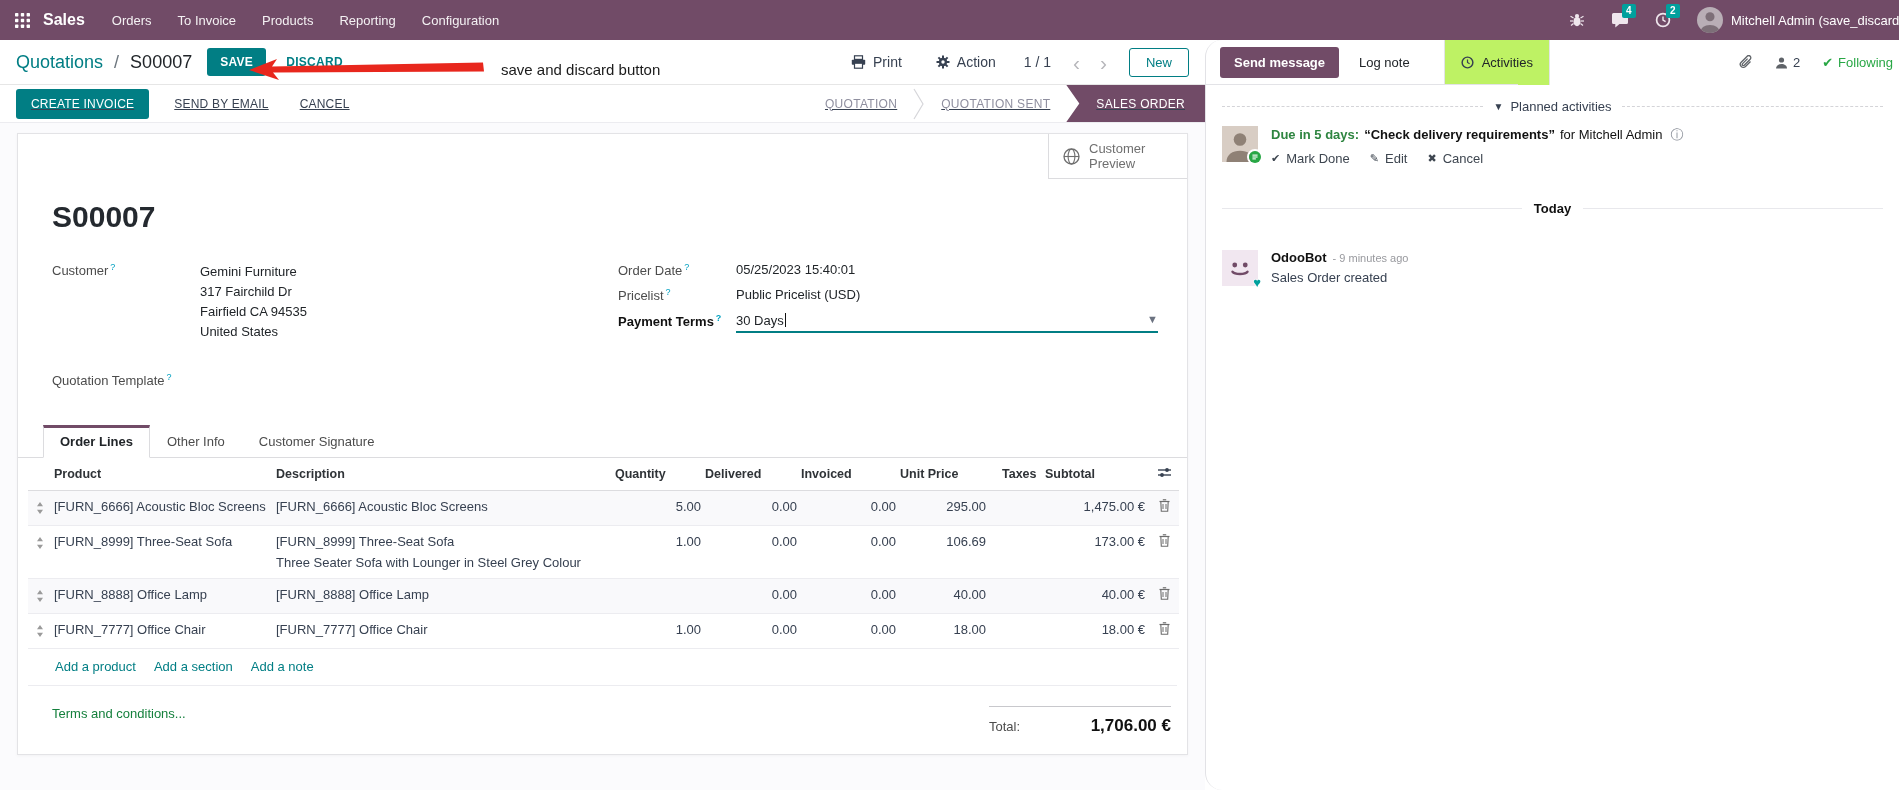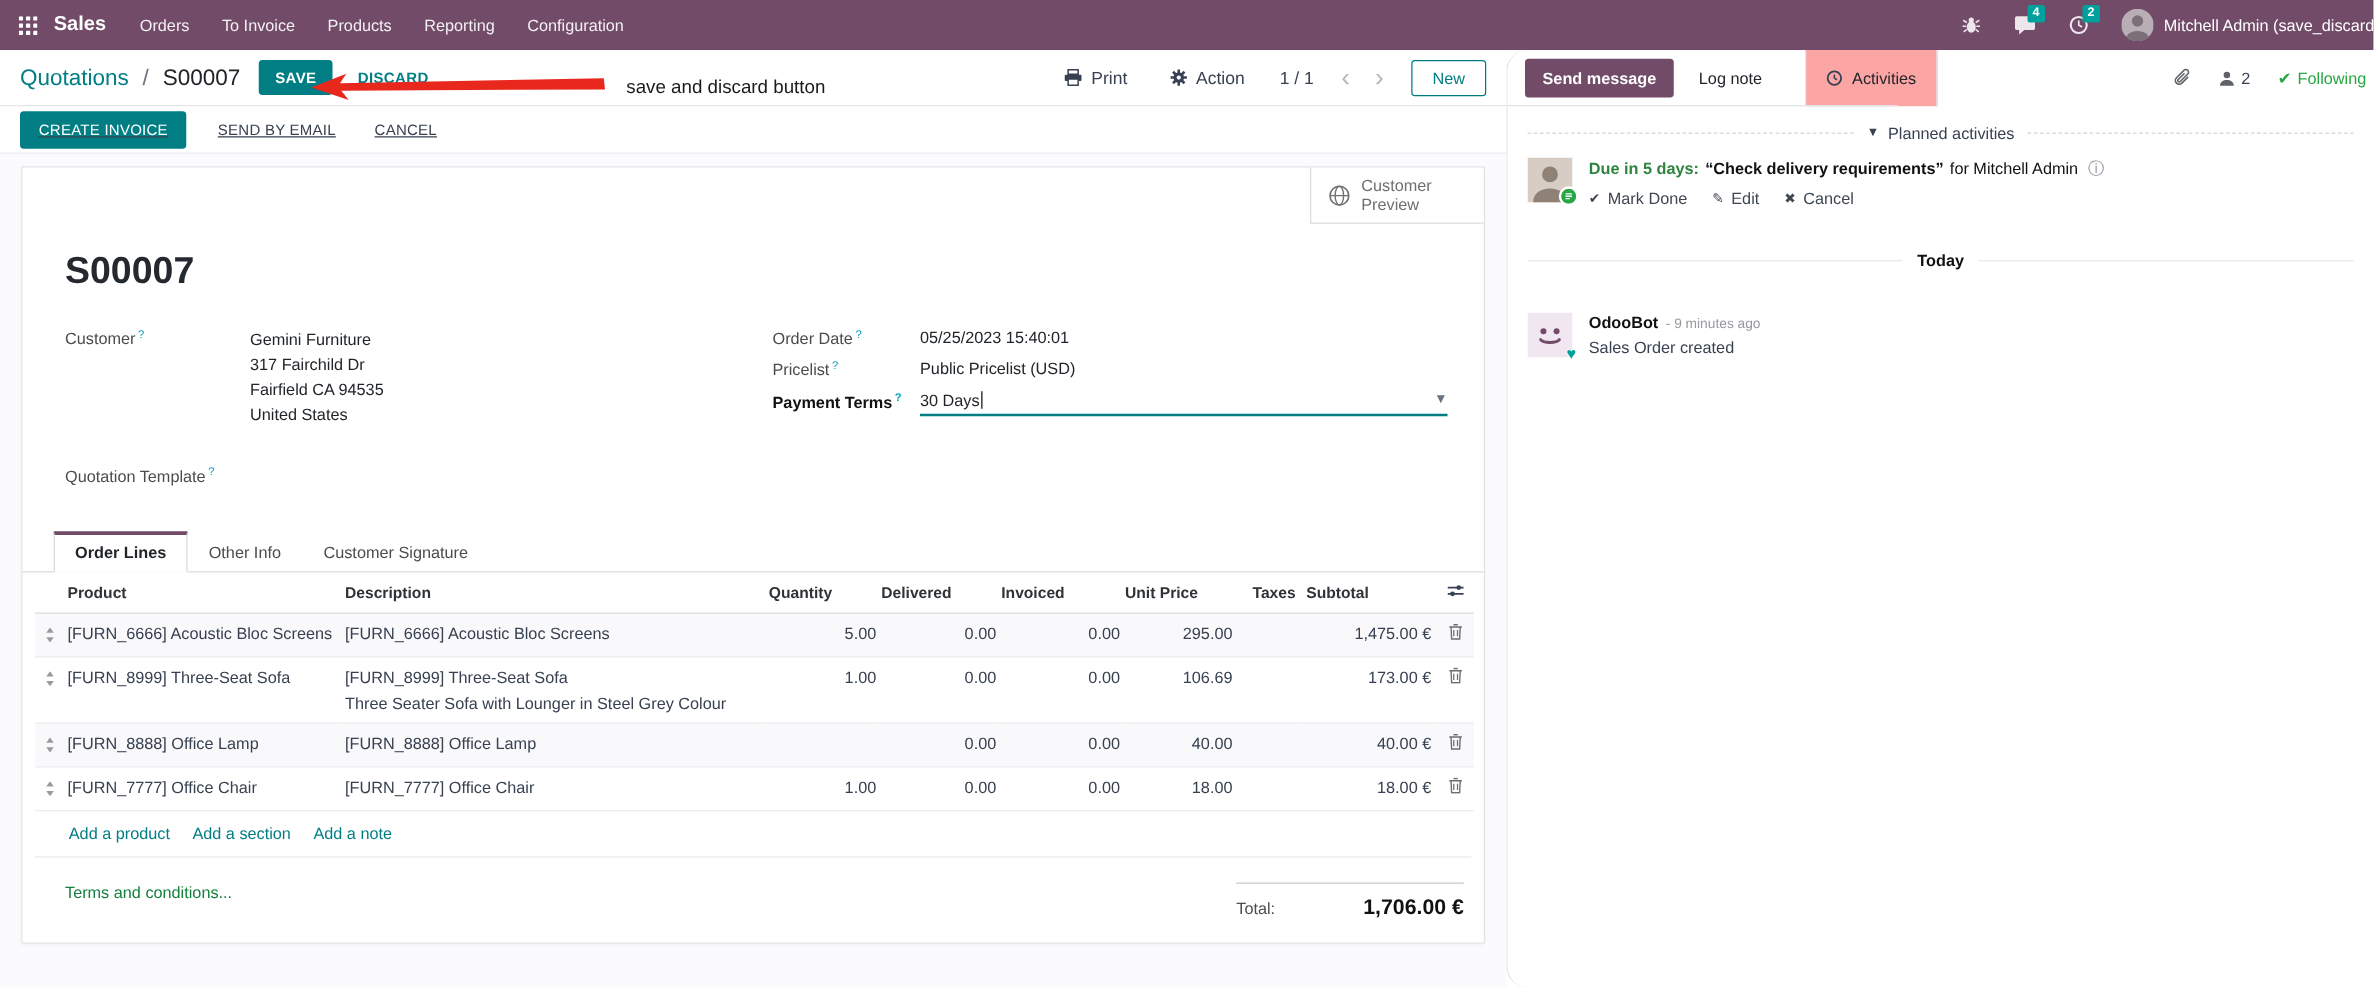--- a/index.html
+++ b/index.html
@@ -98,21 +98,21 @@
   .terms-ph { color: #15803d; cursor: text; }
   .totals { width: 182px; border-top: 1px solid #c8c8cc; padding-top: 9px; display: flex; justify-content: space-between; align-items: baseline; }
   .total-label { color: #4c4c4c; font-size: 13px; }
   .total-value { color: #111; font-size: 17px; font-weight: 700; }
 
   
   .chatter-top { height: 45px; display: flex; align-items: stretch; padding-left: 14px; position: relative; }
   .chatter-top::after { content: ""; position: absolute; left: 0; bottom: 0; width: 312px; border-bottom: 1px solid #e3e3e7; }
   .btn-send { background: #714B67; color: #fff; border: none; font-family: inherit; font-size: 13px; font-weight: 600; padding: 0 14px; border-radius: 3px; align-self: center; height: 31px; cursor: pointer; }
   .btn-lognote { background: none; border: none; font-family: inherit; font-size: 13px; color: #212529; padding: 0 16px; margin-left: 4px; cursor: pointer; }
-  .tab-activities { display: flex; align-items: center; gap: 8px; padding: 0 16px; margin-left: 18px; background: #fca5a5; border-left: 1px solid #e3e3e7; border-right: 1px solid #e3e3e7; color: #212529; font-size: 13px; cursor: pointer; }
+  .tab-activities { display: flex; align-items: center; gap: 8px; padding: 0 16px; margin-left: 18px; background: #bef264; border-left: 1px solid #e3e3e7; border-right: 1px solid #e3e3e7; color: #212529; font-size: 13px; cursor: pointer; }
   .chatter-topright { margin-left: auto; display: flex; align-items: center; gap: 22px; padding-right: 6px; }
   .followers { display: flex; align-items: center; gap: 5px; color: #374151; cursor: pointer; }
   .following { display: flex; align-items: center; gap: 5px; color: #28a745; font-weight: 500; cursor: pointer; white-space: nowrap; }
   .clip-ic { cursor: pointer; display: flex; }
 
   .planned-divider { display: flex; align-items: center; gap: 10px; margin: 14px 16px 7px; color: #374151; font-size: 13px; }
   .dash { flex: 1; border-top: 1px dashed #d4d4d8; }
   .pd-label { display: flex; align-items: center; gap: 7px; cursor: pointer; }
   .caret-sm { font-size: 10px; color: #374151; }
 
@@ -259,20 +259,30 @@
           <button class="btn-new">New</button>
         </div>
       </div>
 
       <div class="status-row">
         <div class="status-left">
           <button class="btn-primary-sm">CREATE INVOICE</button>
           <button class="btn-flat">SEND BY EMAIL</button>
           <button class="btn-flat">CANCEL</button>
         </div>
+        <div class="statusbar">
+          <span class="step">QUOTATION</span>
+          <span class="step-sep">
+            <svg width="12" height="38" viewBox="0 0 12 38">
+                <path d="M1 4 L10 19 L1 34" stroke="#d6d6da" fill="none" stroke-width="1.2"></path>
+              </svg>
+          </span>
+          <span class="step">QUOTATION SENT</span>
+          <span class="step step-active">SALES ORDER</span>
+        </div>
       </div>
 
       <div class="content">
         <div class="sheet">
 
           <div class="preview-box">
             <svg width="17" height="17" viewBox="0 0 17 17">
                 <circle cx="8.5" cy="8.5" r="7.5" fill="none" stroke="#6f6f6f" stroke-width="1.3"></circle>
                 <ellipse cx="8.5" cy="8.5" rx="3.4" ry="7.5" fill="none" stroke="#6f6f6f" stroke-width="1.1"></ellipse>
                 <line x1="1" y1="8.5" x2="16" y2="8.5" stroke="#6f6f6f" stroke-width="1.1"></line>

